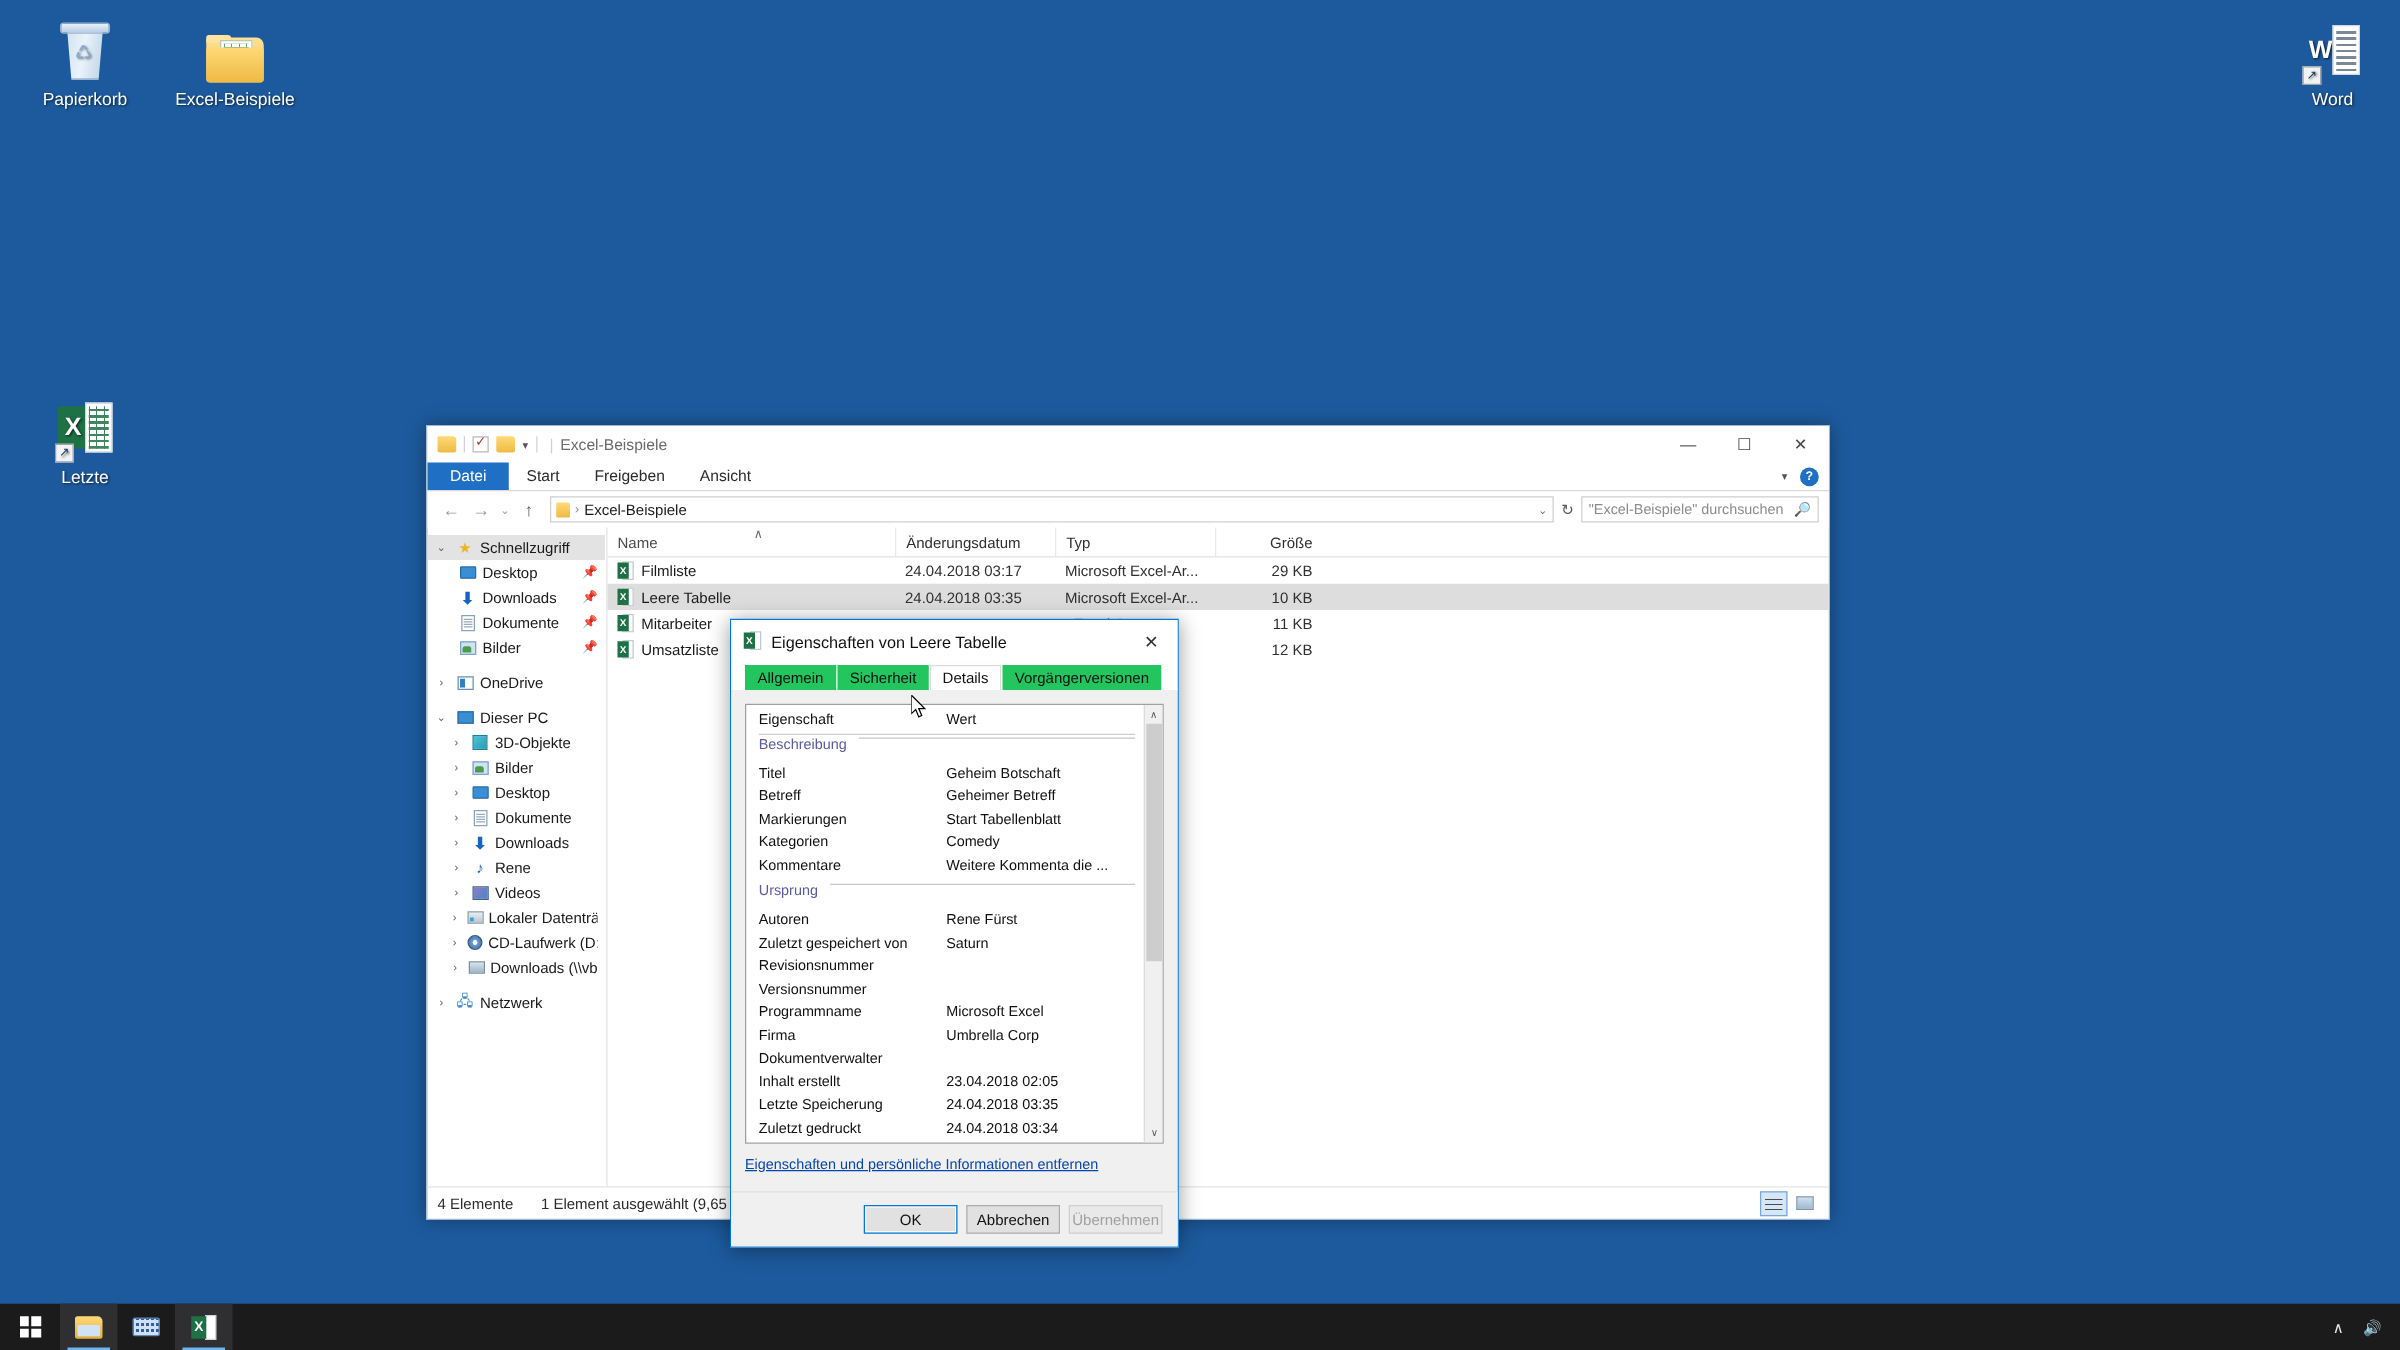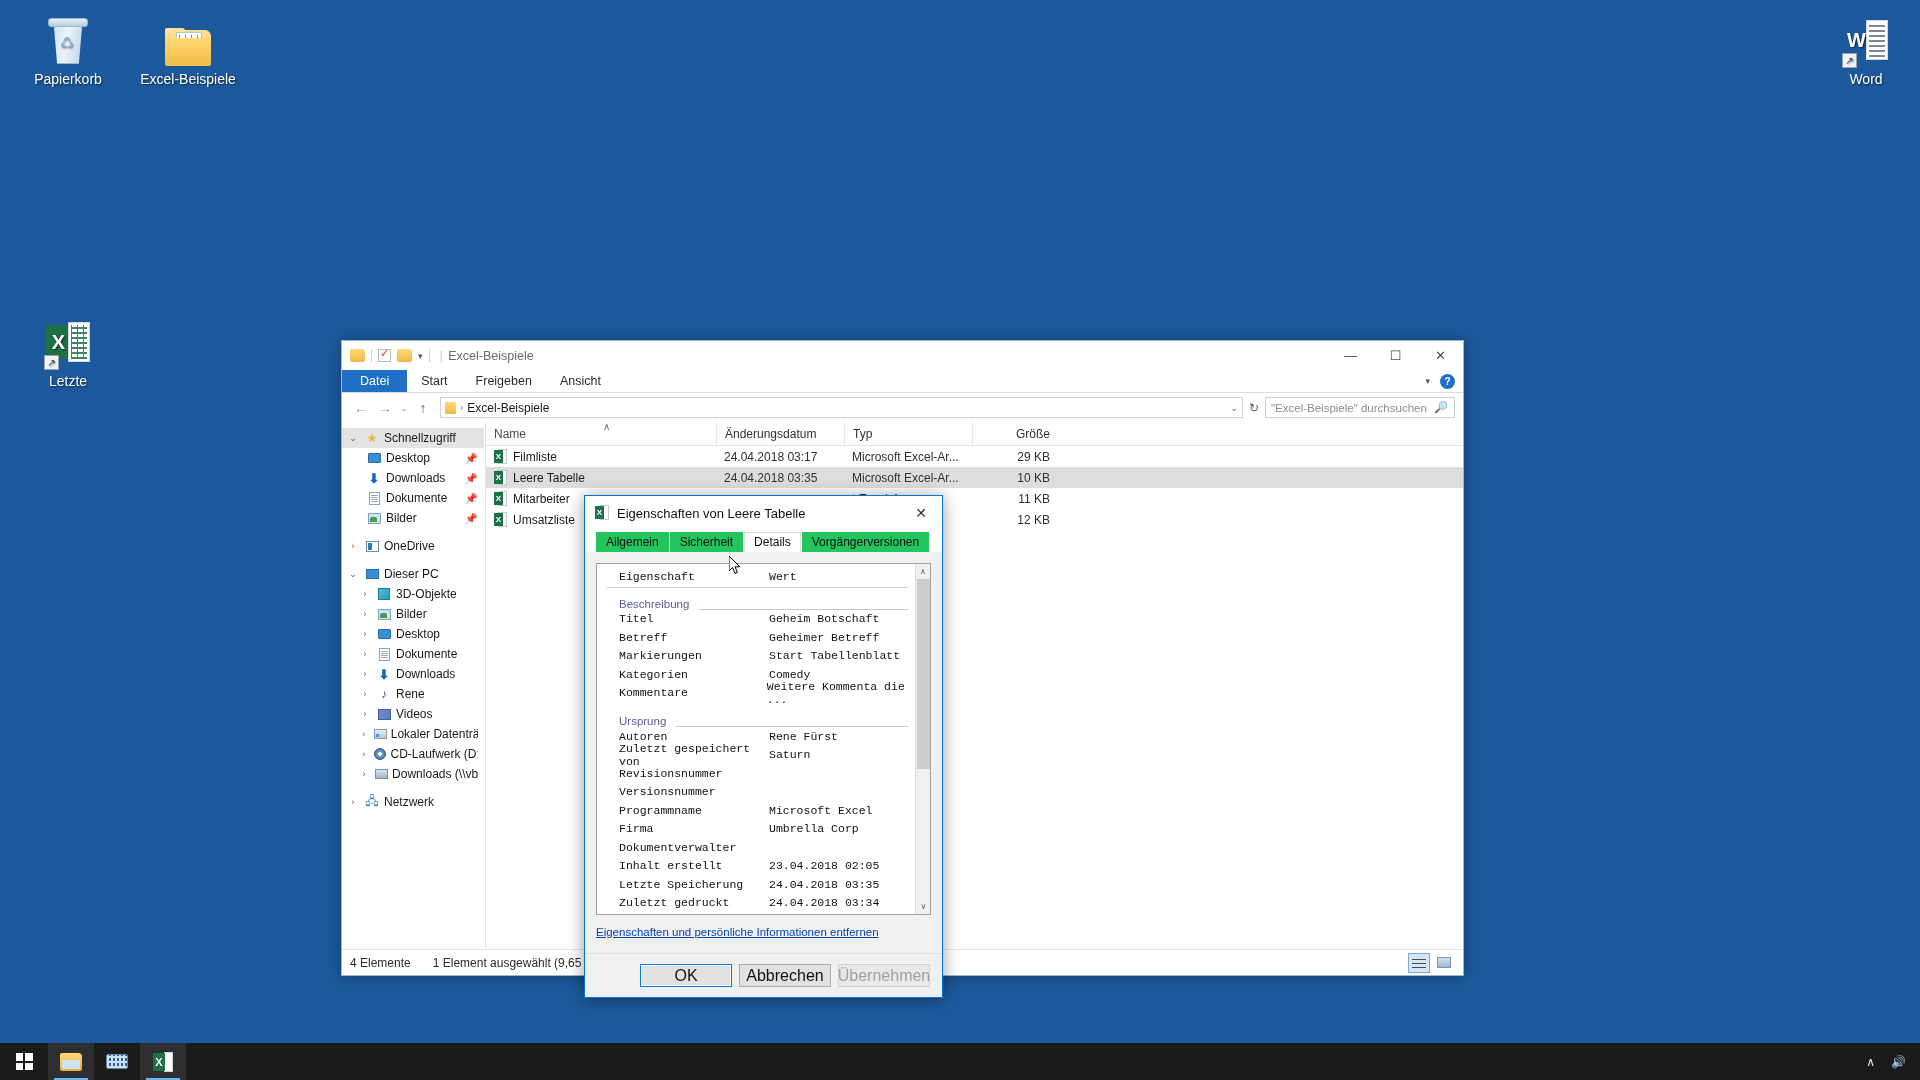--- a/index.html
+++ b/index.html
@@ -190,41 +190,41 @@
     padding:2px 9px 3px; font-size:12px; color:#111; border:1px solid transparent;
     border-bottom:none; background:#22c55e; margin-right:1px; position:relative; z-index:1;
   }
   .dtab.active { background:#fff; border-color:#dcdcdc; }
 
   .dlg-inner { background:#f0f0f0; padding:11px 11px 0; height:calc(100% - 34px - 22px); }
   .proplist {
     background:#fff; border:1px solid #a0a0a0; height:352px; position:relative; overflow:hidden;
     font-size:11.5px;
   }
-  .plrow { height:18.5px; display:flex; align-items:center; padding-left:22px;font-family:Liberation Mono, monospace; }
+  .plrow { height:18.5px; display:flex; align-items:center; padding-left:10px; }
   .plrow .k { width:150px; color:#111; }
   .plrow .v { color:#111; }
-  .plhead { display:flex; align-items:flex-end; padding-left:22px; height:20px; gap:10px; }
+  .plhead { display:flex; align-items:flex-start; padding-left:10px; height:20px; gap:10px; }
   .plhead .ttl { color:#5a5aa0; font-size:11.5px; }
   .plhead .line { flex:1; height:1px; background:#c8c8c8; margin-right:22px; }
   .plsep { height:1px; background:#cfcfcf; margin:1px 22px 2px 10px; }
 
   .pscroll { position:absolute; right:0; top:0; width:15px; height:100%; background:#f0f0f0; border-left:1px solid #dcdcdc; }
   .pscroll .ar { height:15px; display:flex; align-items:center; justify-content:center; font-size:8px; color:#5a5a5a; }
   .pscroll .thumb { position:absolute; top:15px; left:1px; width:13px; height:190px; background:#cdcdcd; }
 
   .removelink { margin-top:11px; font-size:11.5px; color:#0645ad; text-decoration:underline; }
 
   .dlg-foot {
     position:absolute; left:0; right:0; bottom:0; height:44px; background:#f0f0f0;
     border-top:1px solid #dfdfdf; display:flex; align-items:center; justify-content:flex-end;
     gap:7px; padding-right:12px;
   }
   .dbtn {
-    width:92px; height:23px; font-size:16px; background:#e1e1e1; border:1px solid #adadad;
+    width:75px; height:23px; font-size:12px; background:#e1e1e1; border:1px solid #adadad;
     display:flex; align-items:center; justify-content:center; color:#111;
   }
   .dbtn.primary { background:#e1e1e1; border:1px solid #0078d7; box-shadow:inset 0 0 0 1px #fff; }
   .dbtn.disabled { color:#a0a0a0; background:#e9e9e9; border-color:#cfcfcf; }
 
   
   #cursor { position:absolute; left:729px; top:556px; width:12px; height:19px; pointer-events:none; }
 
   
   #taskbar {

